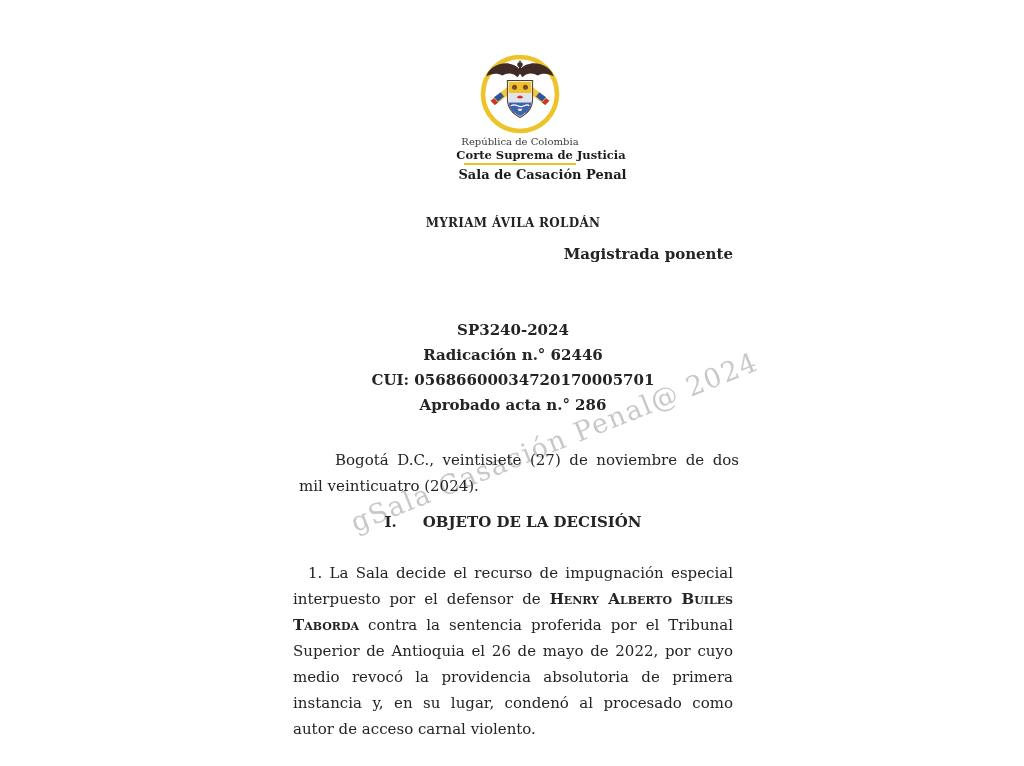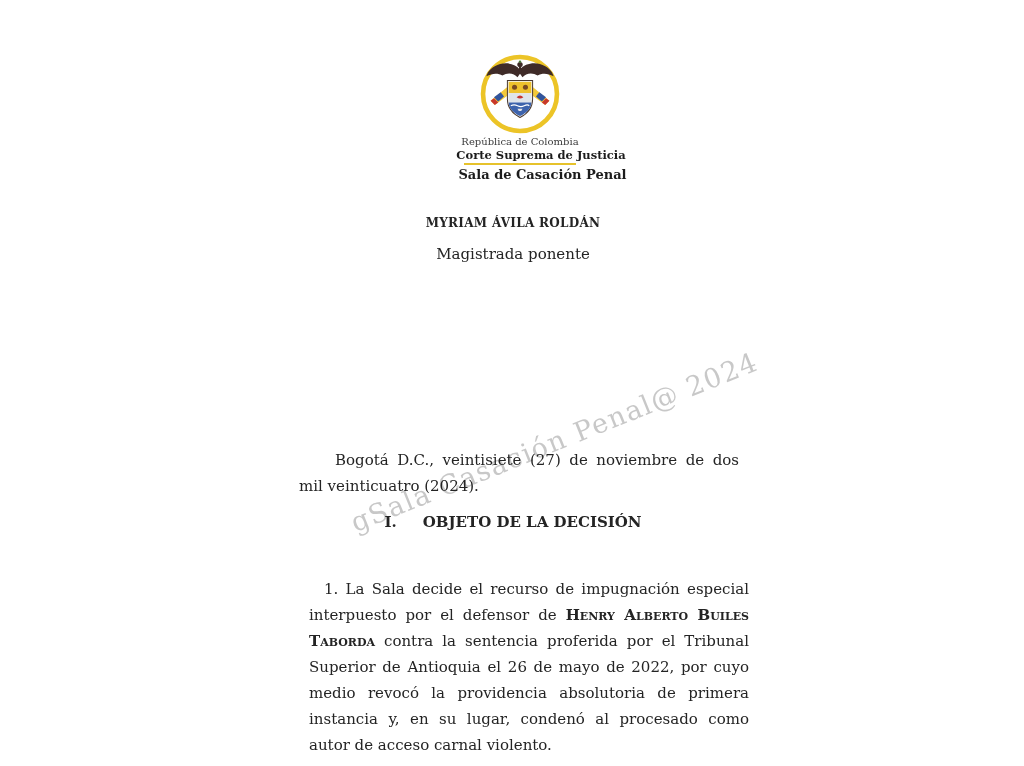--- a/index.html
+++ b/index.html
@@ -49,22 +49,22 @@
   }
   .magistrate-name {
     top: 216px;
     text-align: center;
     font-weight: bold;
     font-size: 12px;
     letter-spacing: 0.3px;
   }
   .magistrate-role {
     top: 245px;
-    text-align: center;
-    font-weight: normal;
+    text-align: right;
+    font-weight: bold;
     font-size: 15px;
   }
   .case-block {
     top: 318px;
     text-align: center;
     font-weight: bold;
     font-size: 15px;
     line-height: 25px;
   }
 
@@ -144,25 +144,31 @@
   </svg>
 
   <div class="lh-line lh-republic">República de Colombia</div>
   <div class="lh-line lh-court">Corte Suprema de Justicia</div>
   <div class="lh-rule"></div>
   <div class="lh-line lh-chamber">Sala de Casación Penal</div>
 
   <div class="col magistrate-name">MYRIAM ÁVILA ROLDÁN</div>
   <div class="col magistrate-role">Magistrada ponente</div>
 
+  <div class="col case-block">
+    <div>SP3240-2024</div>
+    <div>Radicación n.° 62446</div>
+    <div>CUI: 05686600034720170005701</div>
+    <div>Aprobado acta n.° 286</div>
+  </div>
 
   <p class="col dateline" style="margin:6px; position:absolute;">Bogotá D.C., veintisiete (27) de noviembre de dos mil veinticuatro (2024).</p>
 
   <div class="col section-heading">
     <span>I.</span>
     <span>OBJETO DE LA DECISIÓN</span>
   </div>
 
-  <p class="col para-1" style="margin:16px; position:absolute;">
+  <p class="col para-1" style="margin:0; position:absolute;">
     <span>1. La Sala decide el recurso de impugnación especial interpuesto por el defensor de </span><span class="defendant">Henry Alberto Builes Taborda</span><span> contra la sentencia proferida por el Tribunal Superior de Antioquia el 26 de mayo de 2022, por cuyo medio revocó la providencia absolutoria de primera instancia y, en su lugar, condenó al procesado como autor de acceso carnal violento.</span>
   </p>
 
 </div>
 
 </body></html>

